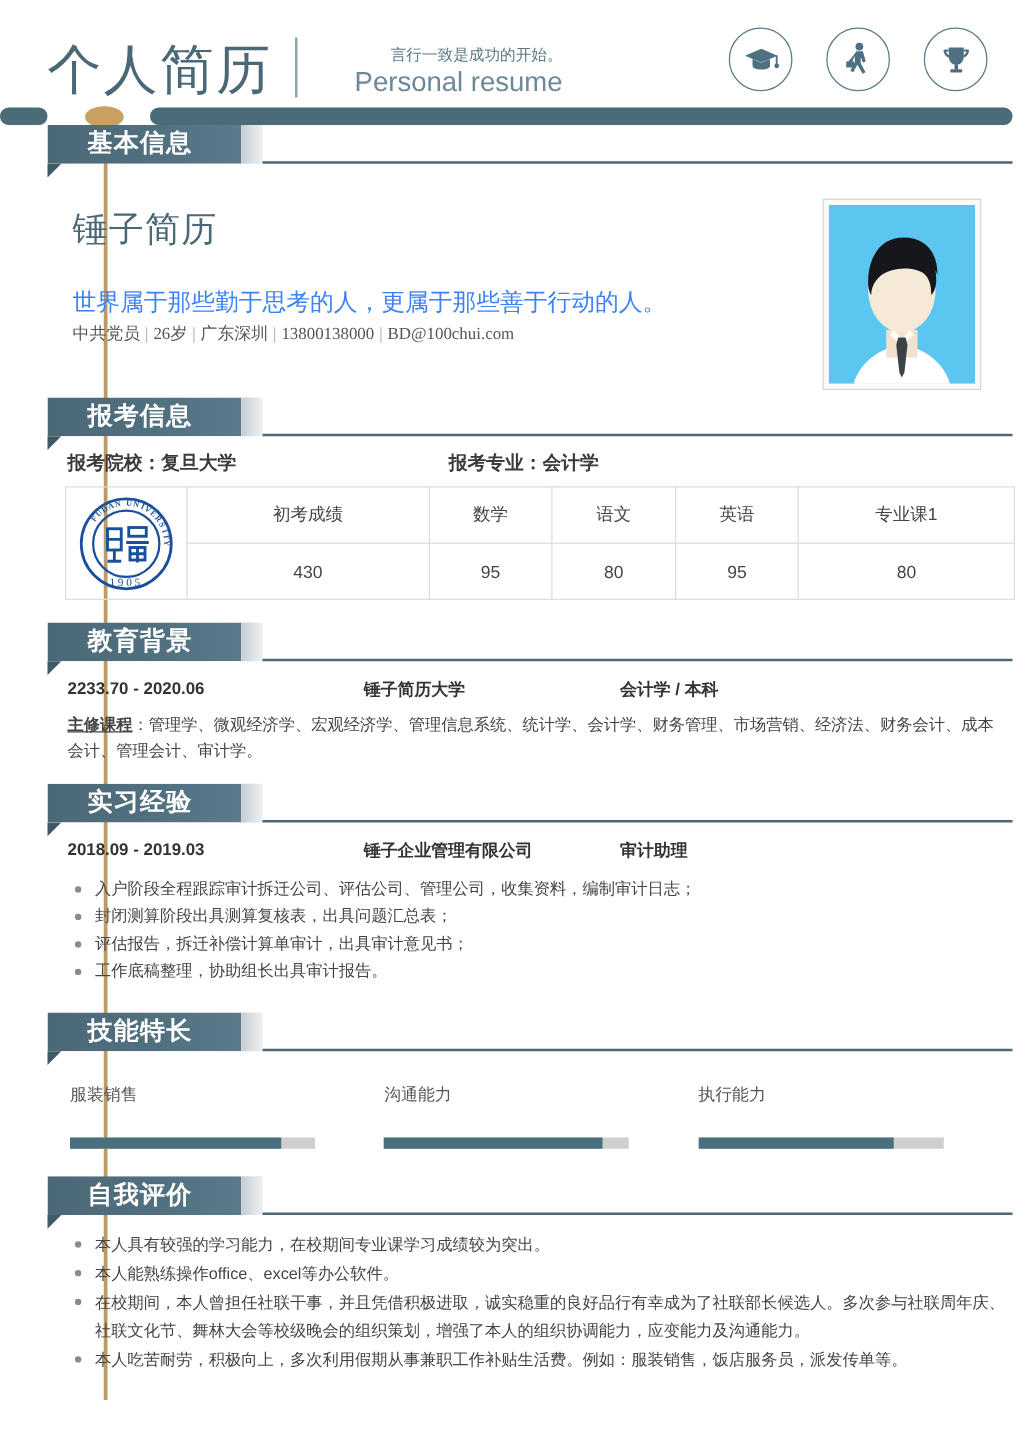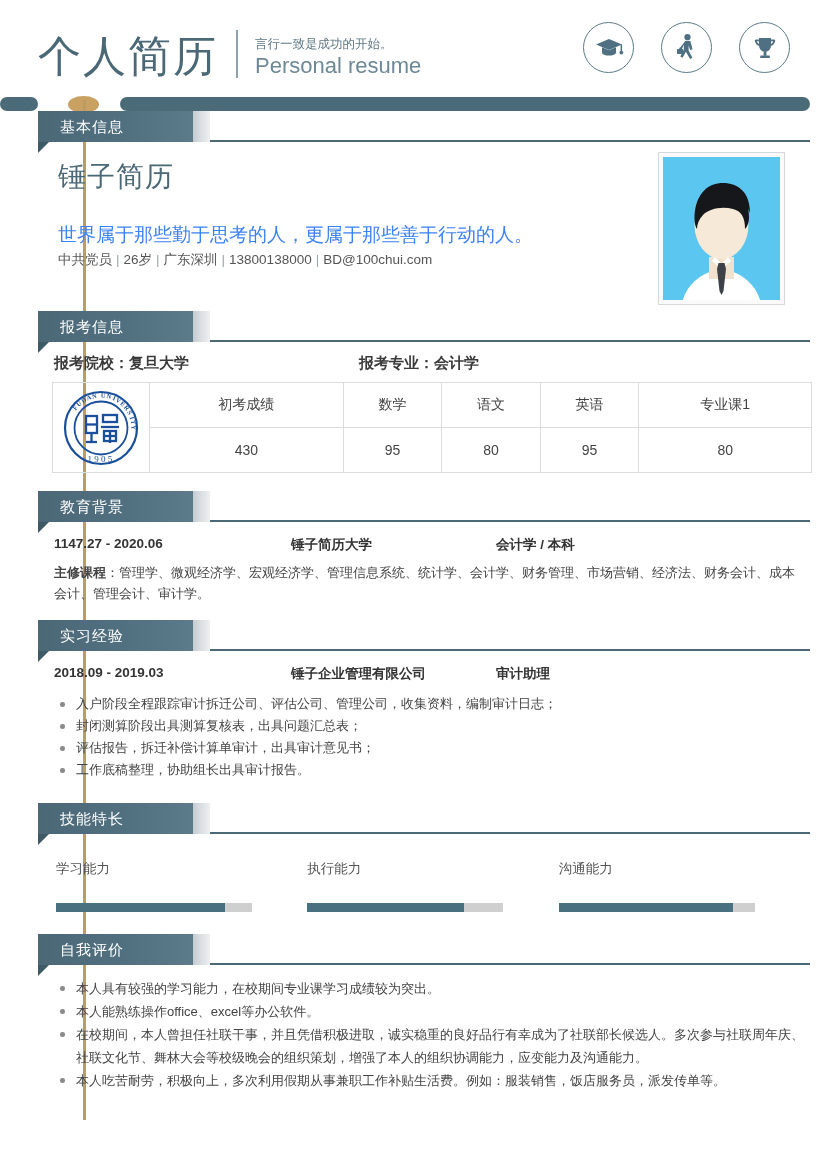--- a/index.html
+++ b/index.html
@@ -10,22 +10,23 @@
     background: #ffffff;
     font-family: "Liberation Sans", "DejaVu Sans", sans-serif;
     color: #3d3d3d;
     overflow: hidden;
     position: relative;
   }
 
   
   .header {
     position: relative;
-    height: 97px;
+    height: 86px;
     padding: 18px 0 0 0;
+    text-align: right;
   }
   .header-inner {
     display: flex;
     align-items: flex-end;
     padding-left: 38px;
     height: 62px;
   }
   .title-cn {
     font-size: 43px;
     line-height: 48px;
@@ -142,25 +143,25 @@
     border-bottom: 11px solid transparent;
   }
   .sec-tab {
     position: absolute;
     left: 155px; top: 0;
     width: 17px; height: 31px;
     background: linear-gradient(90deg, #c5ccd1 0%, #dfe3e6 60%, #eef0f1 100%);
   }
   .sec-label {
     position: absolute;
-    left: 22px; top: 0;
+    left: 32px; top: 0;
     height: 31px;
     line-height: 31px;
-    font-size: 15px;
-    font-weight: normal;
+    font-size: 20px;
+    font-weight: bold;
     color: #ffffff;
     letter-spacing: 1px;
     white-space: nowrap;
   }
   .sec-rule {
     position: absolute;
     left: 172px;
     right: 0;
     bottom: 0;
     height: 2px;
@@ -169,39 +170,40 @@
 
   .sec-body {
     margin-left: 38px;
     margin-right: 10px;
     padding-left: 12px;
   }
 
   
   .basic-wrap {
     display: flex;
-    padding-top: 10px;
+    padding-top: 28px;
     padding-bottom: 6px;
   }
   .basic-left { flex: 1; padding-left: 8px; padding-top: 6px; }
   .person-name {
     font-size: 28px;
     color: #4b6877;
     letter-spacing: 1px;
     margin-bottom: 26px;
     font-weight: 400;
   }
   .person-motto {
     font-size: 19px;
     color: #3b82f6;
     margin-bottom: 3px;
   }
   .person-meta {
     font-size: 13.5px;
     color: #555555;
+    font-family: Liberation Serif, serif;
   }
   .person-meta .bar { color: #9aa5ab; padding: 0 4px; }
 
   .photo-frame {
     width: 127px;
     height: 153px;
     border: 1px solid #d5d8da;
     background: #fafafa;
     padding: 4px;
     margin-right: 25px;
@@ -249,21 +251,21 @@
   .row3 .c1 { width: 237px; }
   .row3 .c2 { width: 205px; }
 
   .para {
     font-size: 13px;
     line-height: 21px;
     color: #444;
     padding-left: 4px;
     padding-right: 6px;
   }
-  .para b { font-weight: bold; }
+  .para b { font-weight: bold; text-decoration: underline; }
 
   .blist {
     list-style: none;
     padding-left: 4px;
     margin-top: 2px;
   }
   .blist li {
     position: relative;
     padding-left: 22px;
     font-size: 13px;
@@ -465,21 +467,21 @@
 <div class="section" style="margin-top:18px;">
   <div class="sec-head">
     <div class="sec-band"></div>
     <div class="sec-notch"></div>
     <div class="sec-tab"></div>
     <div class="sec-label">教育背景</div>
     <div class="sec-rule"></div>
   </div>
   <div class="sec-body">
     <div class="row3">
-      <div class="c1">1147.27 - 2020.06</div>
+      <div class="c1">2233.70 - 2020.06</div>
       <div class="c2">锤子简历大学</div>
       <div>会计学 / 本科</div>
     </div>
     <div class="para"><b>主修课程</b><span>：管理学、微观经济学、宏观经济学、管理信息系统、统计学、会计学、财务管理、市场营销、经济法、财务会计、成本会计、管理会计、审计学。</span></div>
   </div>
 </div>
 
 <div class="section" style="margin-top:16px;">
   <div class="sec-head">
     <div class="sec-band"></div>
@@ -507,37 +509,37 @@
   <div class="sec-head">
     <div class="sec-band"></div>
     <div class="sec-notch"></div>
     <div class="sec-tab"></div>
     <div class="sec-label">技能特长</div>
     <div class="sec-rule"></div>
   </div>
   <div class="sec-body">
     <div class="skills">
       <div class="skill">
-        <div class="skill-name">学习能力</div>
+        <div class="skill-name">服装销售</div>
         <div class="skill-track">
           <div class="skill-fill" style="width: 86%;"></div>
+        </div>
+      </div>
+      <div class="skill">
+        <div class="skill-name">沟通能力</div>
+        <div class="skill-track">
+          <div class="skill-fill" style="width: 89%;"></div>
         </div>
       </div>
       <div class="skill">
         <div class="skill-name">执行能力</div>
         <div class="skill-track">
           <div class="skill-fill" style="width: 80%;"></div>
         </div>
       </div>
-      <div class="skill">
-        <div class="skill-name">沟通能力</div>
-        <div class="skill-track">
-          <div class="skill-fill" style="width: 89%;"></div>
-        </div>
-      </div>
     </div>
   </div>
 </div>
 
 <div class="section" style="margin-top:12px;">
   <div class="sec-head">
     <div class="sec-band"></div>
     <div class="sec-notch"></div>
     <div class="sec-tab"></div>
     <div class="sec-label">自我评价</div>

